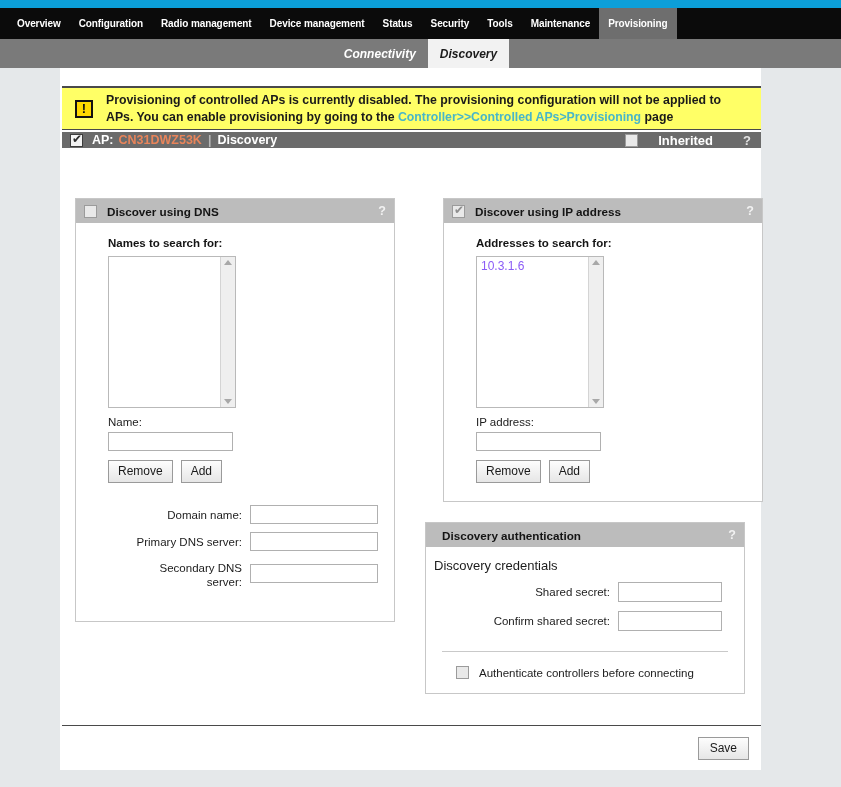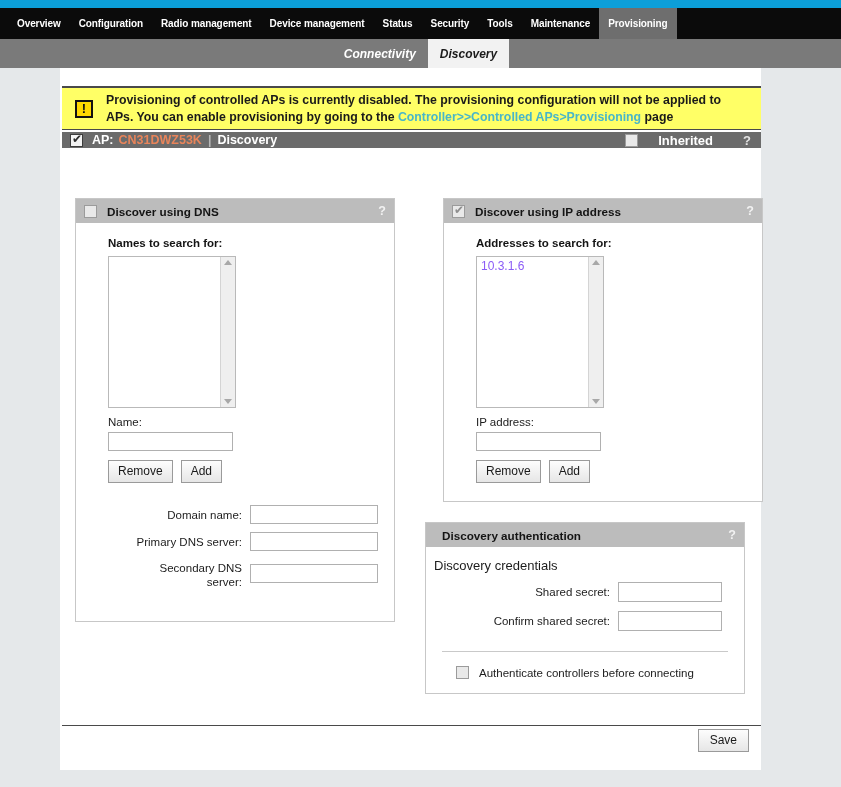--- a/index.html
+++ b/index.html
@@ -211,21 +211,21 @@
   .divider { height: 1px; background: #c9c9c9; margin: 20px 8px 0 8px; }
   .auth-check { display: flex; align-items: center; margin: 14px 0 2px 22px; }
   .auth-check-lbl { font-size: 11.5px; color: #1c1c1c; margin-left: 10px; }
 
   
   .footer-rule {
     position: absolute; left: 2px; bottom: 44px; width: 699px; height: 1px;
     background: #4a4a4a;
   }
   .footer {
-    position: absolute; left: 0; bottom: 8px; width: 701px; height: 44px;
+    position: absolute; left: 0; bottom: 0; width: 701px; height: 44px;
     display: flex; align-items: center; justify-content: flex-end;
     padding-right: 12px;
   }
   .btn-save { padding: 3px 11px 4px 11px; }
 </style>
 </head>
 <body>
 
 <div id="page">
 

